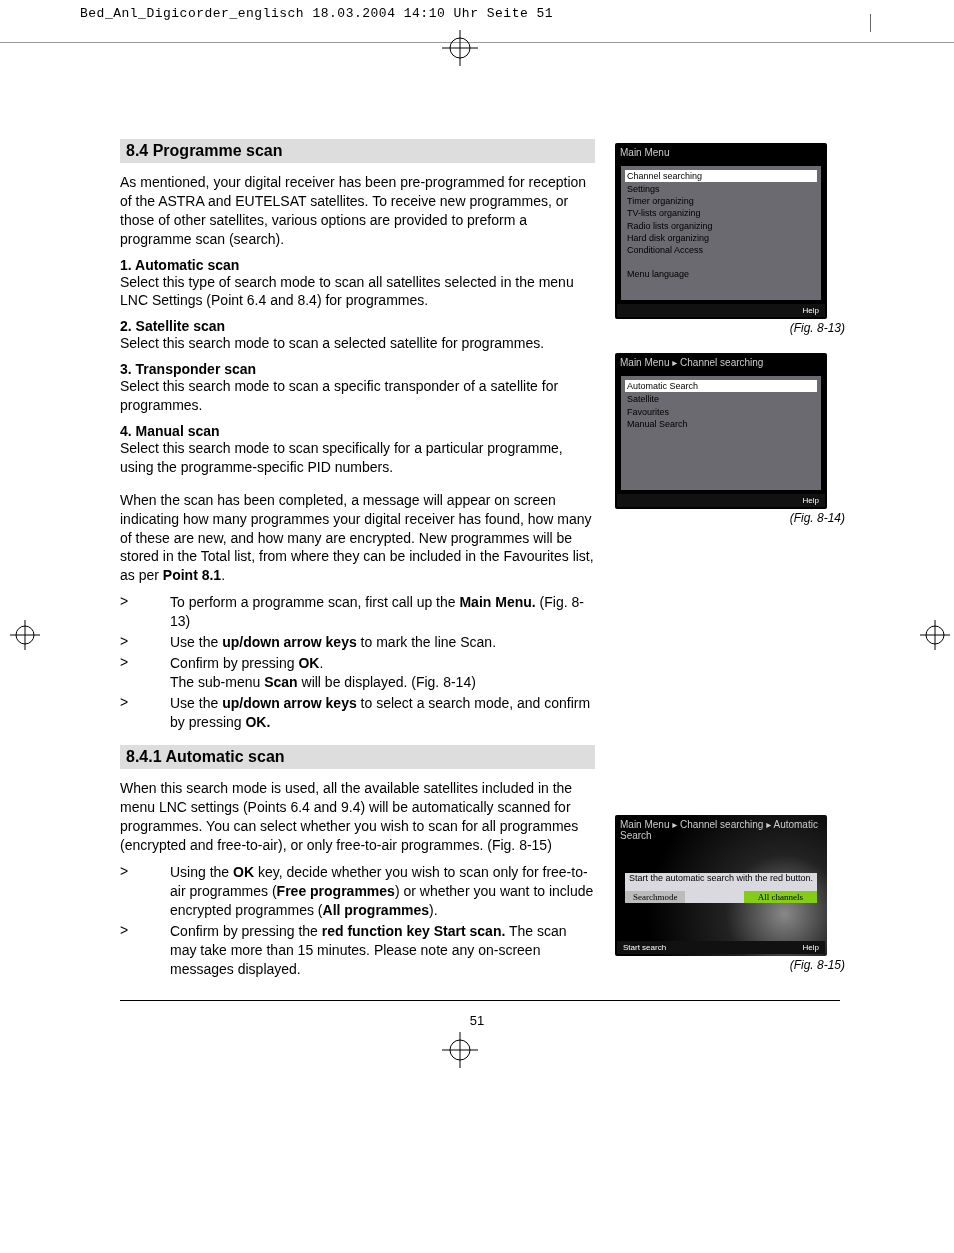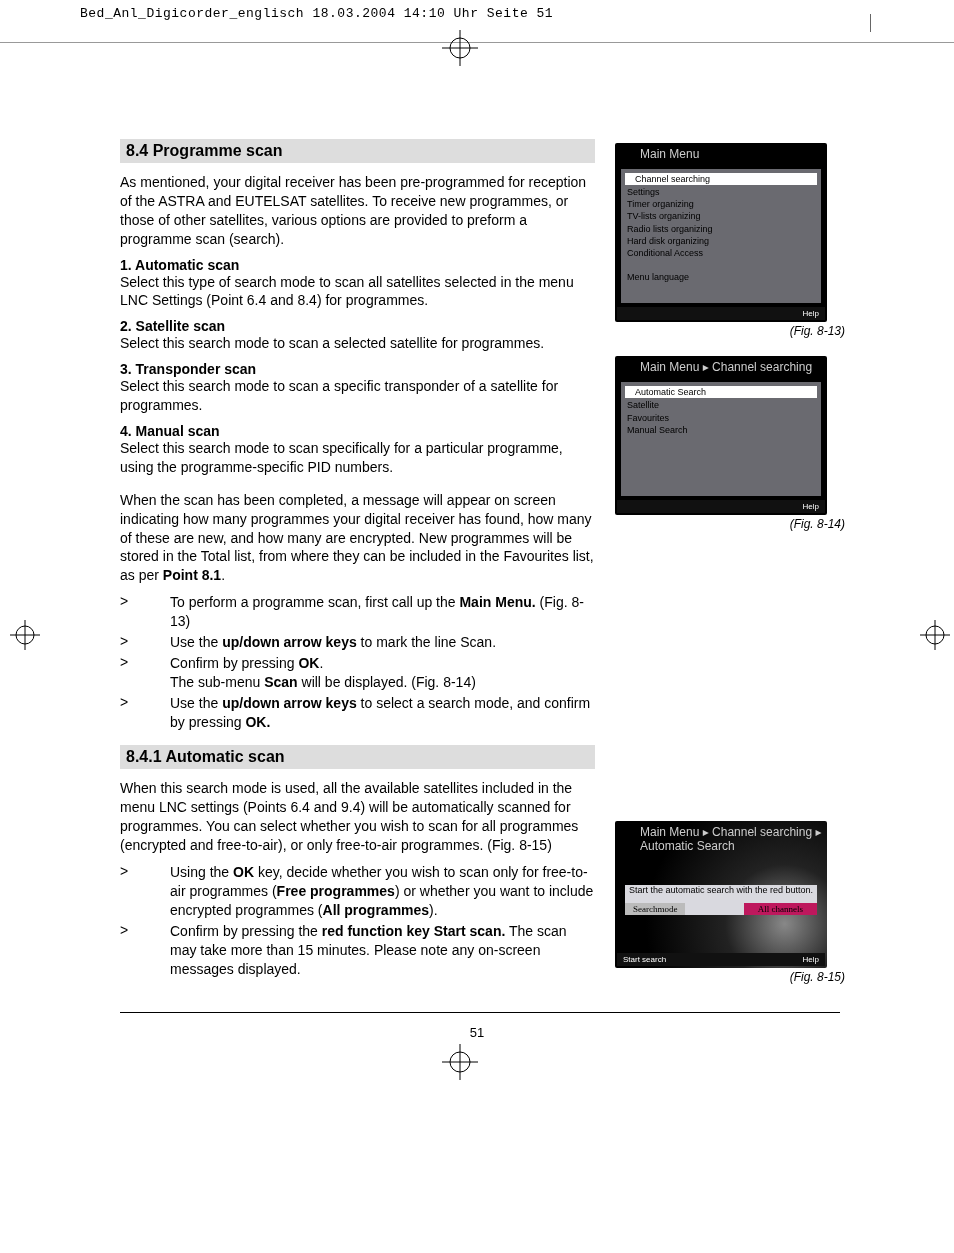--- a/index.html
+++ b/index.html
@@ -77,50 +77,49 @@
     background:#000;
     border-radius:2px;
     color:#fff;
     font-size:9px;
     width:212px;
     padding:2px;
     box-sizing:border-box;
   }
   .tv-title {
     color:#ccc;
-    font-size:12px;
+    font-size:10px;
     padding:2px 3px;
-    margin-left:20px;
   }
   .tv-panel {
     background:#6a6a70;
     margin:6px 4px 4px 4px;
     padding:6px 6px 20px 6px;
     color:#000;
     font-size:9px;
     line-height:1.35;
   }
-  .tv-panel .hl { background:#fff; display:block; padding:0 10px; margin:-2px -2px 1px -2px;}
+  .tv-panel .hl { background:#fff; display:block; padding:0 2px; margin:-2px -2px 1px -2px;}
   .tv-help {
     text-align:right;
     font-size:8px;
     color:#fff;
     padding:2px 6px;
     background:#111;
   }
   .tv-dialog {
     background:#d9d9df;
     color:#000;
     font-size:9px;
     margin:30px 8px 8px 8px;
     text-align:center;
   }
   .tv-dialog .row { display:flex; justify-content:space-between; margin-top:8px; font-size:9px;font-family:Liberation Serif, serif;}
   .tv-dialog .row .lbl{background:#bbb;padding:1px 8px;}
-  .tv-dialog .row .val{background:#be185d;padding:1px 14px;}
+  .tv-dialog .row .val{background:#84cc16;padding:1px 14px;}
   .tv-bottom{display:flex;justify-content:space-between;font-size:8px;color:#fff;padding:2px 6px;background:#111;}
   .pgnum {
     text-align:center;
     font-size:13px;
     margin-top:12px;
   }
   .footer-line{
     border-top:1px solid #000;
     width:720px;
     margin-left:120px;

